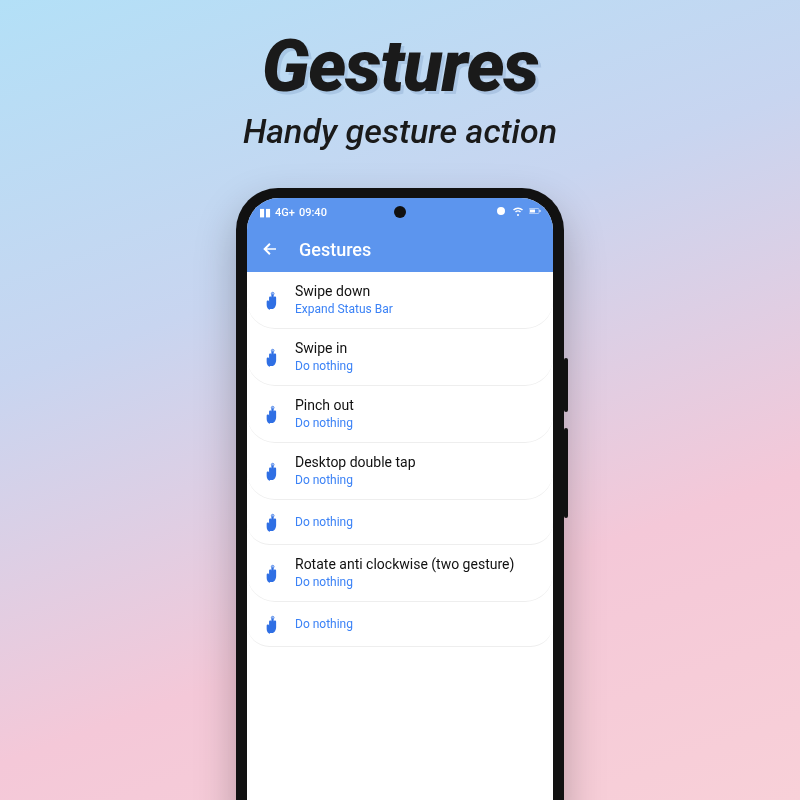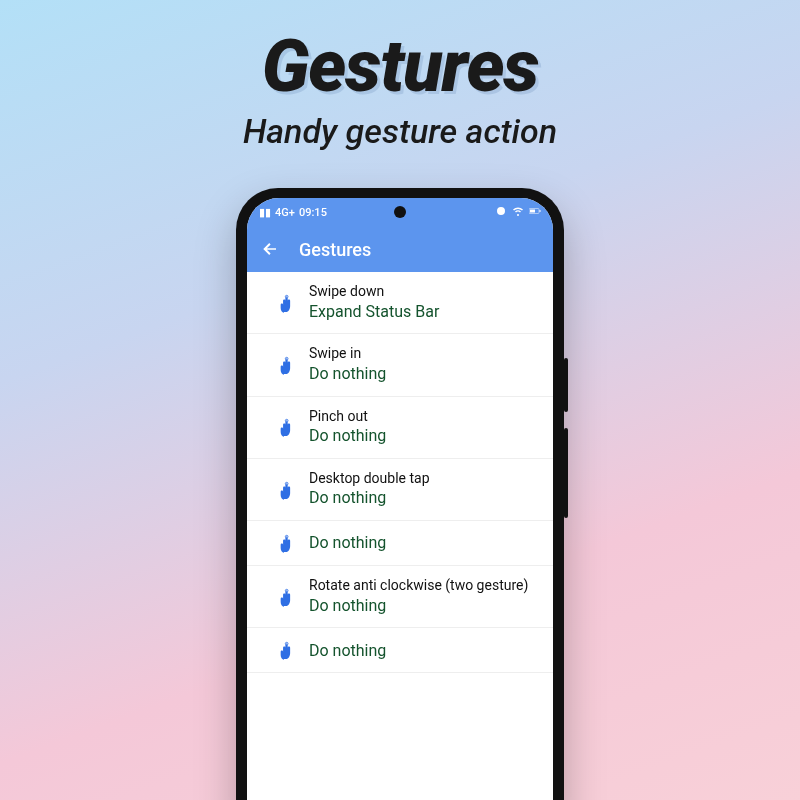--- a/index.html
+++ b/index.html
@@ -63,31 +63,31 @@
 
   .appbar {
     height: 46px; background:#5c95ee; color:#fff;
     display:flex; align-items:center; padding: 0 14px; gap:20px;
   }
   .back-arrow { width:18px; height:18px; cursor:pointer; }
   .appbar-title { font-size:18px; font-weight:500; }
 
   .list { background:#fff; }
   .row {
-    display:flex; align-items:center; padding: 11px 14px 11px 24px;
-    border-bottom:1px solid #eee; cursor:pointer;
+    display:flex; align-items:center; padding: 11px 14px 11px 10px;
+    border-bottom:1px solid #eee; cursor:pointer;border-radius:28px;
   }
   .row-icon {
     width:30px; display:flex; justify-content:center; align-items:flex-start;
     padding-top:2px;
   }
   .row-icon svg { width:16px; height:20px; }
   .row-text { margin-left: 8px; }
   .row-title { font-size:14px; color:#111; line-height:1.25; }
-  .row-sub   { font-size:16px; color:#14532d; line-height:1.3; margin-top:1px; }
+  .row-sub   { font-size:12px; color:#3b82f6; line-height:1.3; margin-top:1px; }
 </style>
 </head>
 <body>
 
 <div class="promo-title">Gestures</div>
 <div class="promo-subtitle">Handy gesture action</div>
 
 <div class="deco d1">
   <svg viewBox="0 0 80 100">
       <use href="#hand" transform="translate(6,10)"></use>
@@ -156,21 +156,21 @@
 </div>
 
 <div class="phone">
   <div class="screen">
     <div class="notch-dot"></div>
 
     <div class="statusbar">
       <div class="sb-left">
         <span>▮▮</span>
         <span>4G+</span>
-        <span>09:15</span>
+        <span>09:40</span>
       </div>
       <div class="sb-right">
         <span><svg viewBox="0 0 24 24">
               <path d="M12 4a8 8 0 108 8 8 8 0 00-8-8zm1 8V7h-2v6h5v-2z"></path>
             </svg></span>
         <span><svg viewBox="0 0 24 24">
               <path d="M12 18a2 2 0 102 2 2 2 0 00-2-2zm-6-5l2 2a6 6 0 018 0l2-2a9 9 0 00-12 0zm-4-4l2 2a12 12 0 0116 0l2-2a15 15 0 00-20 0z"></path>
             </svg></span>
         <span><svg viewBox="0 0 24 12">
               <rect x="0" y="1" width="20" height="10" rx="2" fill="none" stroke="#fff" stroke-width="1"></rect>

